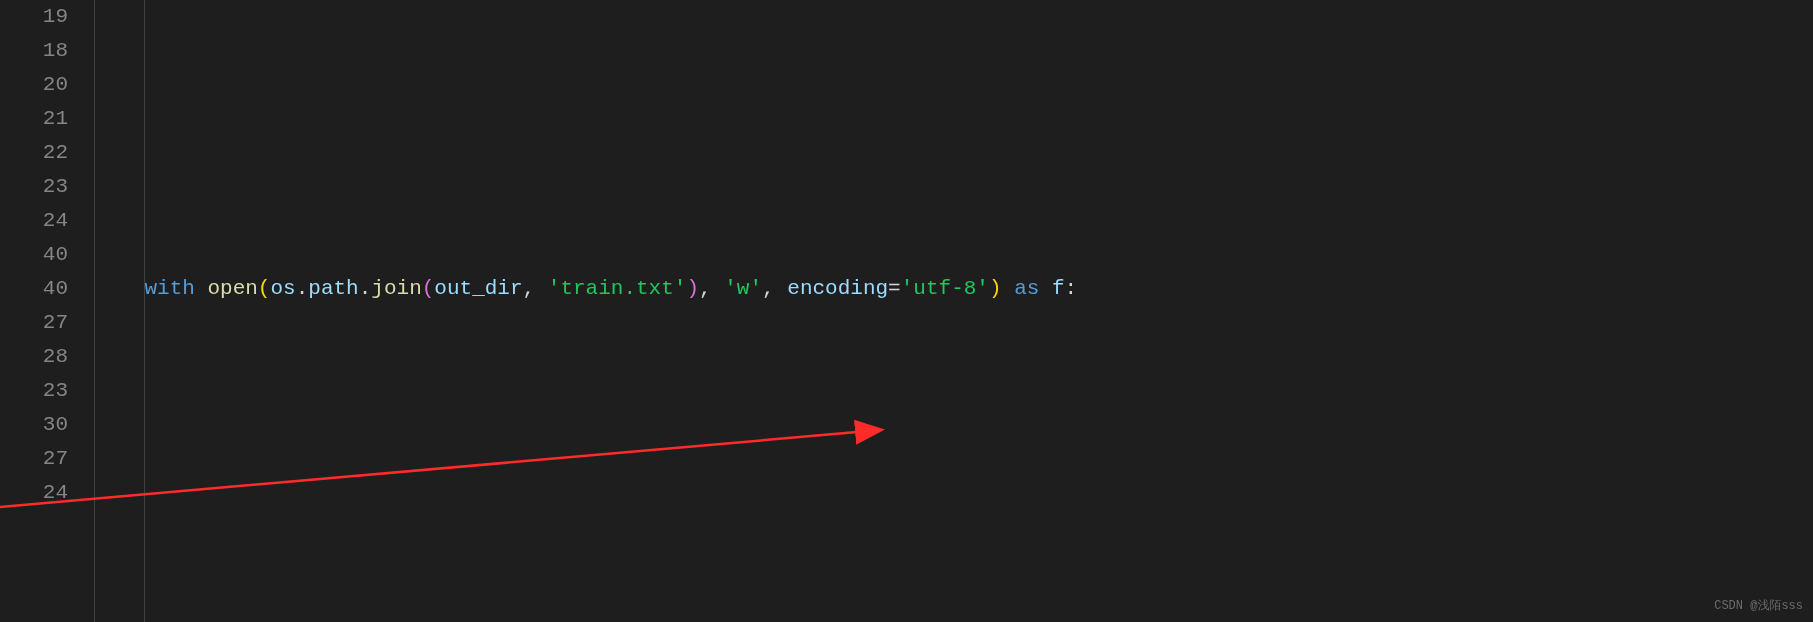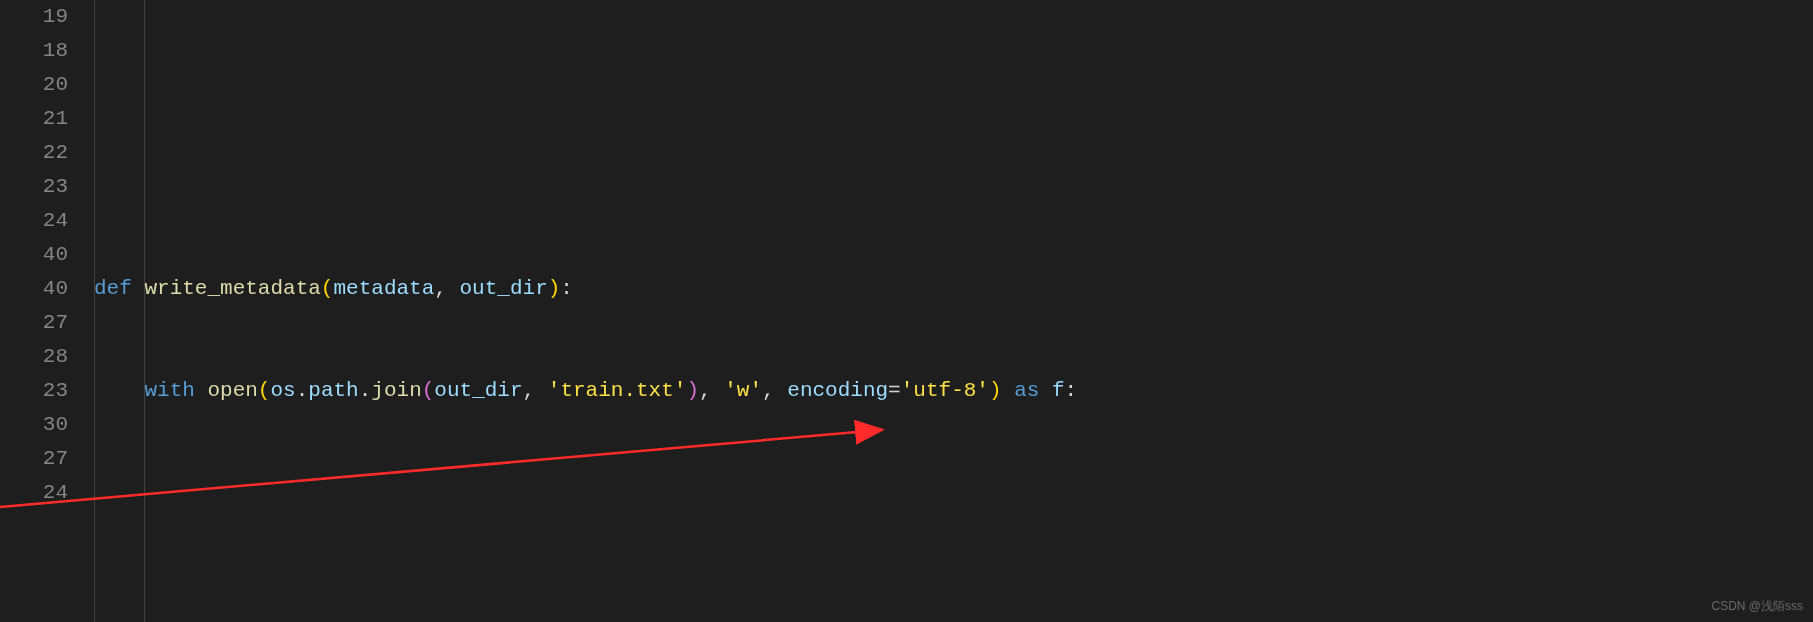--- a/index.html
+++ b/index.html
@@ -6,25 +6,25 @@
   .editor{display:flex;height:100%}
   .gutter{width:94px;flex-shrink:0;text-align:right;color:#858585;padding-right:26px;user-select:none;box-sizing:border-box}
   .gutter div{height:34px}
   .code{position:relative;flex:1;white-space:pre}
   .code .line{height:34px}
   .indent-guide{position:absolute;top:0;bottom:0;width:1px;background:#404040}
   .kw{color:#569cd6}
   .def{color:#569cd6}
   .fn{color:#dcdcaa}
   .var{color:#9cdcfe}
-  .str{color:#fde047}
+  .str{color:#22c55e}
   .brk{color:#ffd700}
   .brk2{color:#da70d6}
   .arrow{position:absolute;pointer-events:none}
-  .watermark{position:absolute;right:10px;bottom:6px;font-size:12px;color:#6b6b6b;font-family:Liberation Sans, sans-serif}
+  .watermark{position:absolute;right:10px;bottom:6px;font-size:12px;color:#6b6b6b;font-family:Liberation Mono, monospace}
 </style>
 </head>
 <body>
 
 <div class="editor">
   <div class="gutter">
     <div>19</div>
     <div>18</div>
     <div>20</div>
     <div>21</div>
@@ -38,21 +38,20 @@
     <div>23</div>
     <div>30</div>
     <div>27</div>
     <div>24</div>
   </div>
   <div class="code">
     <div class="indent-guide" style="left:0px"></div>
     <div class="indent-guide" style="left:50px"></div>
 
     <div class="line"><span></span></div>
-    <div class="line"><span class="def">def </span><span class="fn">write_metadata</span><span class="brk">(</span><span class="var">metadata</span><span>, </span><span class="var">out_dir</span><span class="brk">)</span><span>:</span></div>
     <div class="line"><span>    </span><span class="kw">with </span><span class="fn">open</span><span class="brk">(</span><span class="var">os</span><span>.</span><span class="var">path</span><span>.</span><span class="fn">join</span><span class="brk2">(</span><span class="var">out_dir</span><span>, </span><span class="str">'train.txt'</span><span class="brk2">)</span><span>, </span><span class="str">'w'</span><span>, </span><span class="var">encoding</span><span>=</span><span class="str">'utf-8'</span><span class="brk">)</span><span class="kw"> as </span><span class="var">f</span><span>:</span></div>
     
     
     
     
     
     
     
     
     

